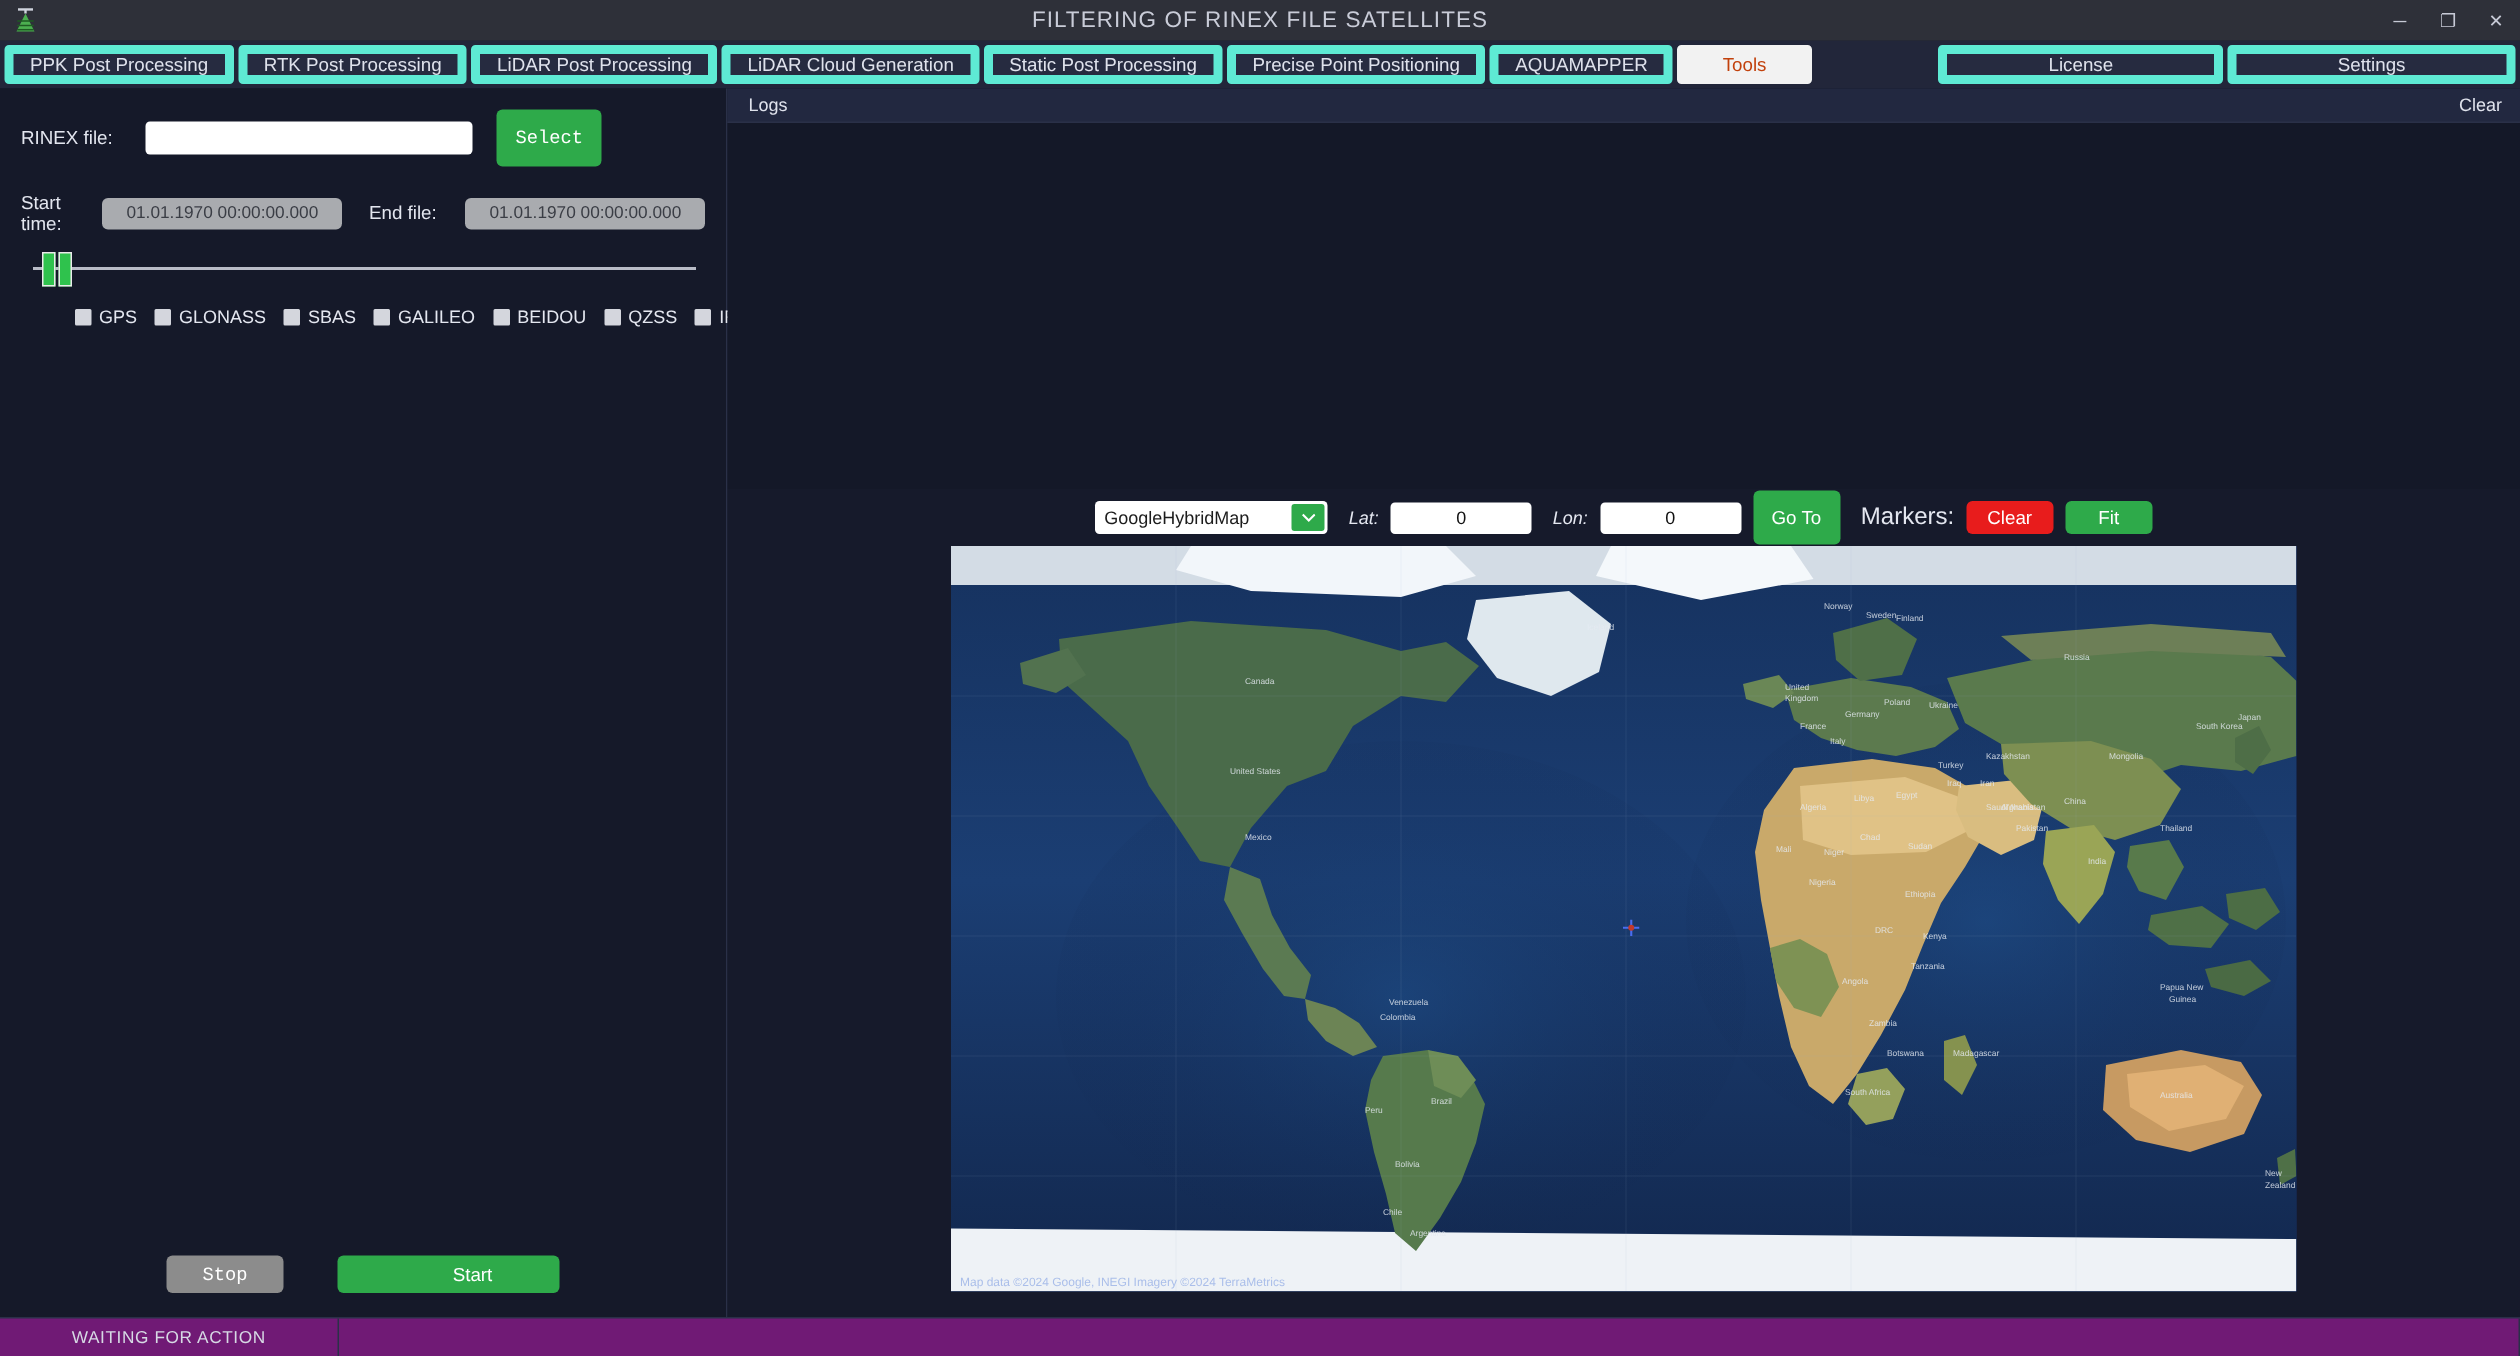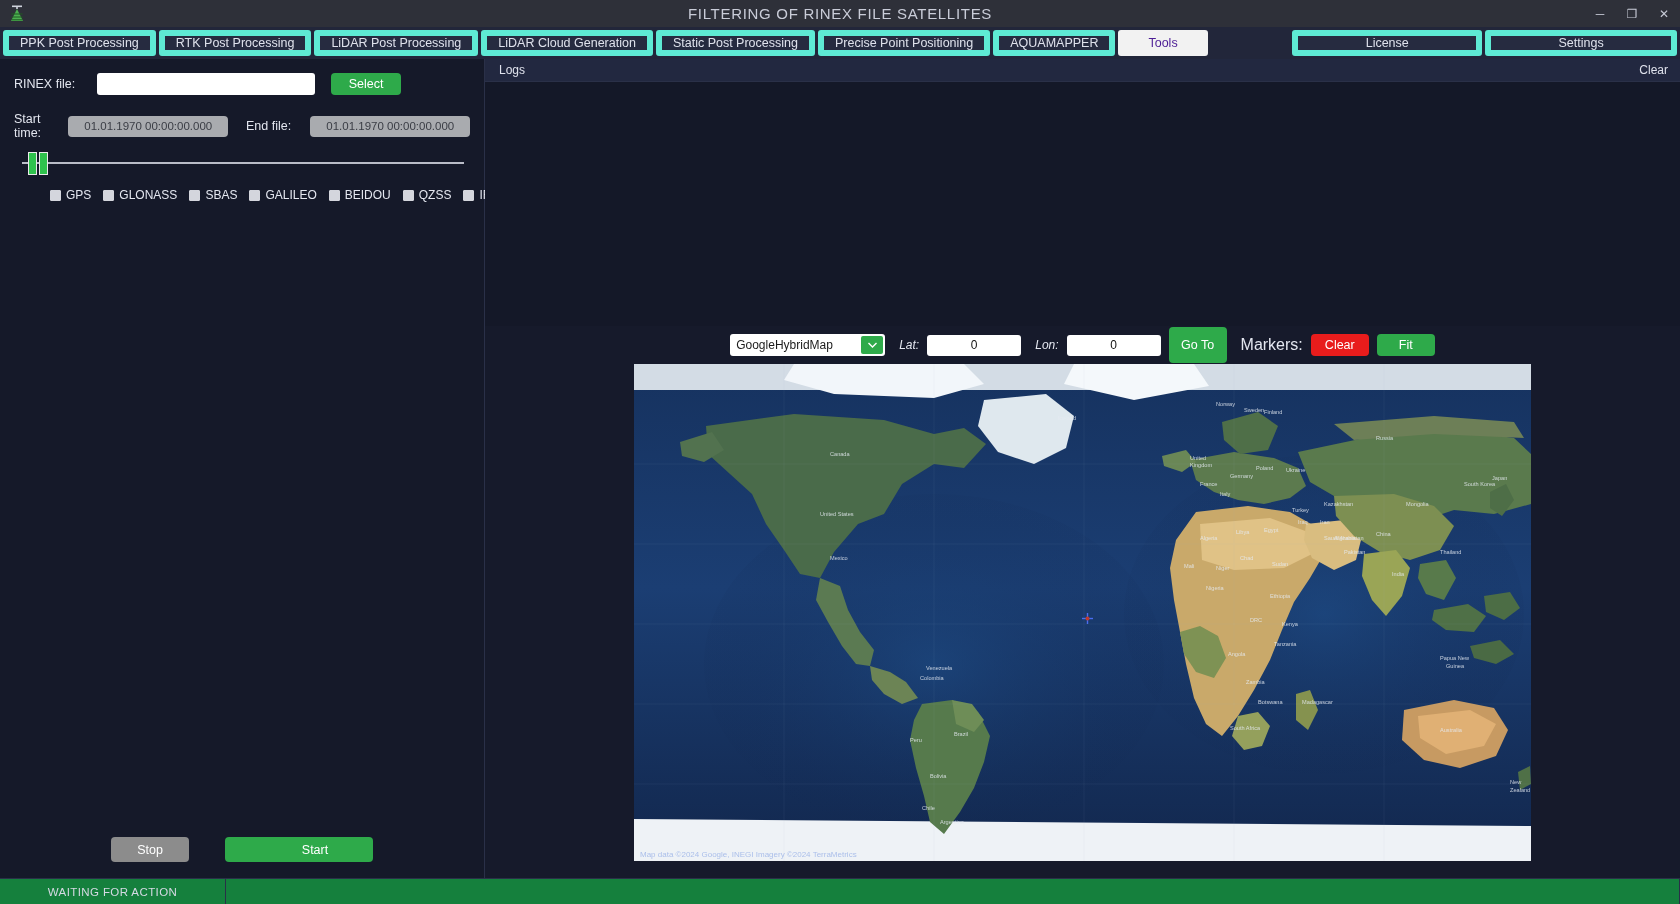--- a/index.html
+++ b/index.html
@@ -33,21 +33,21 @@
   
   .tabbar {
     height:32px; background:#22263a; display:flex; align-items:center;
     padding:0 3px; gap:3px; flex:0 0 32px;
   }
   .tab {
     height:26px; padding:0 11px; display:flex; align-items:center;
     background:#262b40; border:6px solid #5eead4; border-radius:3px;
     color:#dfe2ec; font-size:12.5px; white-space:nowrap; cursor:pointer;
   }
-  .tab.active { background:#f2f2f2; color:#4c1d95; border-color:#f2f2f2; padding:0 24px; }
+  .tab.active { background:#f2f2f2; color:#c2410c; border-color:#f2f2f2; padding:0 24px; }
   .tabbar .spacer { flex:1 1 auto; }
   .tab.right { padding:0 28px; }
 
   
   .main { flex:1 1 auto; display:flex; background:#161a2b; min-height:0; }
 
   
   .left {
     width:485px; flex:0 0 485px; display:flex; flex-direction:column;
     background:#151929; border-right:1px solid #2a3048;
@@ -62,21 +62,21 @@
   }
   .rinex-input { width:218px; margin-left:22px; }
   .btn {
     border:none; border-radius:4px; cursor:pointer; color:#fff;
     font-family:"Liberation Sans", sans-serif; font-size:12.5px;
     display:flex; align-items:center; justify-content:center;
   }
   .btn-green { background:#2eaa4a; }
   .btn-red { background:#e81c1c; }
   .btn-gray { background:#8c8c8c; }
-  .select-btn { width:70px; height:22px; margin-left:16px; }
+  .select-btn { width:70px; height:38px; margin-left:16px;font-family:Liberation Mono, monospace; }
 
   .timefield {
     background:#a9abaf; border:none; border-radius:4px; height:21px; width:164px;
     text-align:center; color:#3a3d45; font-size:11.5px;
     font-family:"Liberation Sans", sans-serif;
   }
   .time-row { margin-bottom:10px; }
   .time-row .lbl { width:56px; }
 
   
@@ -95,21 +95,21 @@
   }
   .ck span { font-size:12px; color:#e4e7f0; }
 
   .left-filler { flex:1 1 auto; }
   .left-actions {
     display:flex; justify-content:center; align-items:center; gap:36px;
     padding:12px 0 16px 0;
   }
   .action-btn { width:78px; height:25px; font-size:12.5px; }
   .action-btn.start { width:148px;padding-left:32px; }
-  .action-btn.stop { width:78px; }
+  .action-btn.stop { width:78px;font-family:Liberation Mono, monospace; }
 
   
   .right { flex:1 1 auto; display:flex; flex-direction:column; min-width:0; }
 
   .logs-header {
     height:23px; background:#222840; display:flex; align-items:center;
     padding:0 12px 0 14px; flex:0 0 23px; border-bottom:1px solid #2a3048;
   }
   .logs-header .t { font-size:12px; color:#dfe2ec; }
   .logs-clear { margin-left:auto; font-size:12px; color:#dfe2ec; cursor:pointer; }
@@ -146,21 +146,21 @@
   .map-attrib {
     position:absolute; left:6px; bottom:2px; font-size:8px; color:#9fb6e8;
     white-space:nowrap; opacity:.85;
   }
   .map-marker {
     position:absolute; width:9px; height:9px; left:448px; top:249px;
   }
 
   
   .statusbar {
-    height:26px; flex:0 0 26px; background:#15803d; display:flex; align-items:center;
+    height:26px; flex:0 0 26px; background:#701a75; display:flex; align-items:center;
     border-top:1px solid #2a3048;
   }
   .status-cell {
     height:26px; display:flex; align-items:center; justify-content:center;
     border-right:1px solid #2a3048; font-size:11.5px; letter-spacing:.4px; color:#d6d9e4;
   }
   .status-cell.first { width:226px; }
   .status-cell.second { flex:1 1 auto; justify-content:flex-start; padding-left:10px; }
 </style>
 </head>

